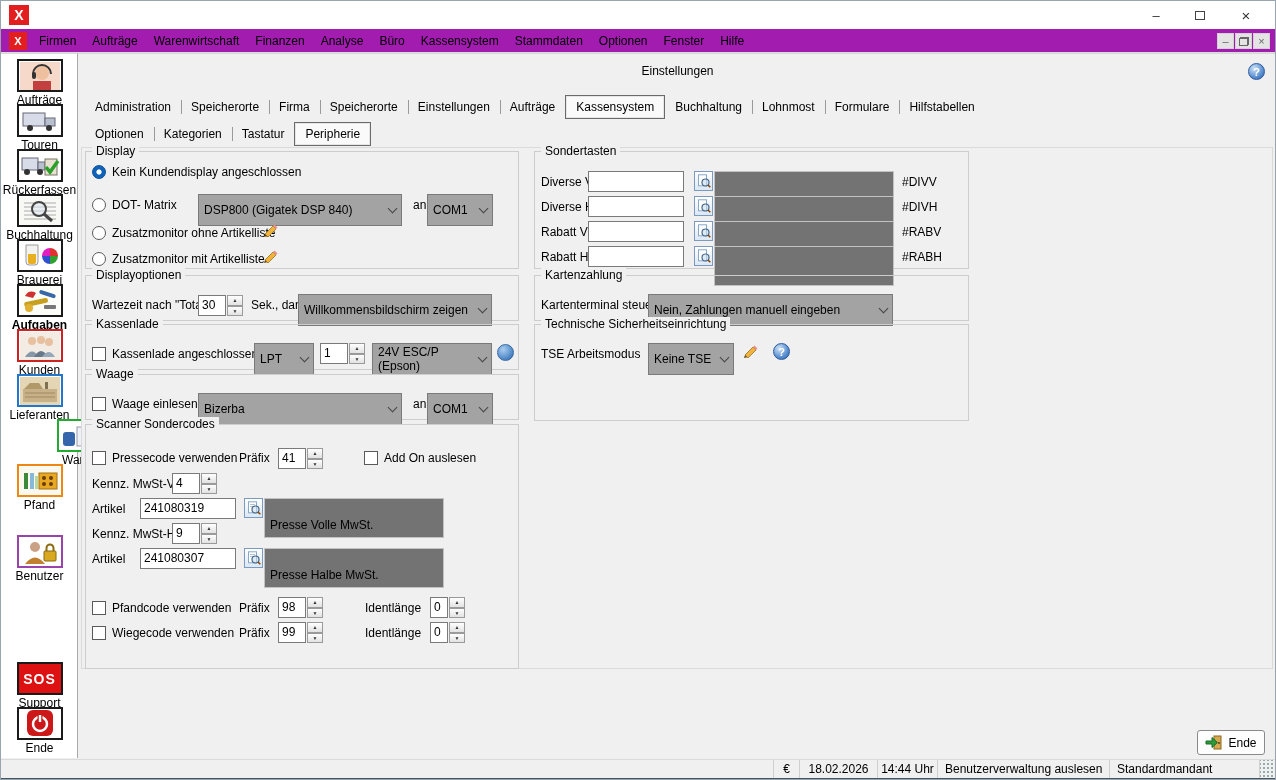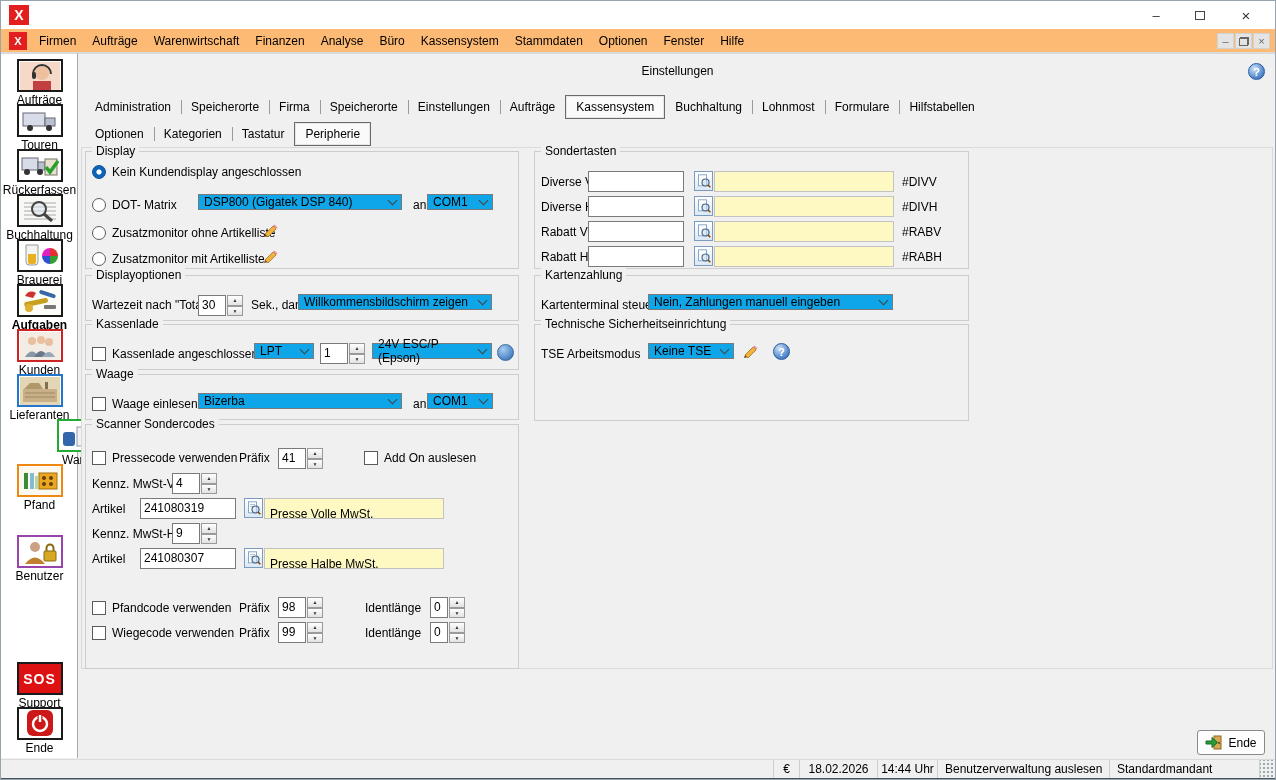--- a/index.html
+++ b/index.html
@@ -8,21 +8,21 @@
          border:1px solid #98a4ae; font-size:12px; color:#000; }
 
   
   #titlebar { position:absolute; left:0; top:0; width:100%; height:28px; background:#fff; }
   .applogo { position:absolute; background:#e31e1e; color:#fff; font-weight:bold;
              display:flex; align-items:center; justify-content:center; }
   #titlebar .applogo { left:8px; top:4px; width:20px; height:20px; font-size:14px; }
   .wbtn { position:absolute; top:4px; width:30px; height:20px; display:flex; align-items:center;
           justify-content:center; color:#333; font-size:13px; }
   .maxico { width:10px; height:9px; border:1px solid #444; }
-  #menubar { position:absolute; left:0; top:28px; width:100%; height:24px; background:#fdba74;
+  #menubar { position:absolute; left:0; top:28px; width:100%; height:24px; background:#a21caf;
              border-bottom:1px solid #dcdcdc; display:flex; align-items:center; }
   .menu-item { padding:0 8px; height:24px; line-height:24px; }
   #menubar .spacer { width:30px; }
   .mdibtn { position:absolute; top:32px; width:17px; height:16px; background:#e4e4e4;
             border:1px solid #d2d2d2; display:flex; align-items:center; justify-content:center;
             color:#666; font-size:11px; line-height:10px; }
   .mdi-restore { position:relative; width:10px; height:9px; }
   .mdi-restore::before { content:""; position:absolute; right:0; top:0; width:7px; height:6px; border:1px solid #666; }
   .mdi-restore::after  { content:""; position:absolute; left:0; bottom:0; width:7px; height:6px; border:1px solid #666; background:#e4e4e4; }
 
@@ -50,24 +50,24 @@
   .tab.sel::before { display:none; }
   .tab.sel + .tab::before { display:none; }
   #tabpage { position:absolute; left:80px; top:146px; width:1192px; height:522px;
              border:1px solid #dadada; background:#f0f0f0; }
 
   
   .gb { position:absolute; border:1px solid #cdcdcd; }
   .gbl { position:absolute; top:-8px; left:6px; padding:0 4px; background:#f0f0f0; white-space:nowrap; }
   .lbl { position:absolute; white-space:nowrap; }
   .txt { position:absolute; border:1px solid #7a7a7a; background:#fff; padding:2px 3px; }
-  .ro  { position:absolute; border:1px solid #c2c2c2; background:#fef9c3; padding:8px 5px;
+  .ro  { position:absolute; border:1px solid #c2c2c2; background:#737373; padding:19px 5px;
          overflow:hidden; white-space:nowrap; }
-  .dd  { position:absolute; border:1px solid #7a7a7a; background:#0ea5e9; display:flex;
-         align-items:center; padding:0 5px; height:16px; }
+  .dd  { position:absolute; border:1px solid #7a7a7a; background:#a3a3a3; display:flex;
+         align-items:center; padding:0 5px; height:32px; }
   .chev { margin-left:auto; width:7px; height:7px; border-right:1.5px solid #444;
           border-bottom:1.5px solid #444; transform:rotate(45deg); margin-top:-4px; flex:none; }
   .spin { position:absolute; display:flex; height:21px; }
   .sv { border:1px solid #7a7a7a; background:#fff; width:28px; padding:2px 3px; }
   .sv.narrow { width:18px; }
   .sb { width:16px; display:flex; flex-direction:column; margin-left:1px; }
   .sb div { flex:1; border:1px solid #9a9a9a; background:linear-gradient(#fefefe,#e2e2e2);
             font-size:5px; line-height:8px; text-align:center; color:#333; }
   .radio { position:absolute; width:14px; height:14px; border-radius:50%;
            border:1px solid #5a5a5a; background:#fff; }

